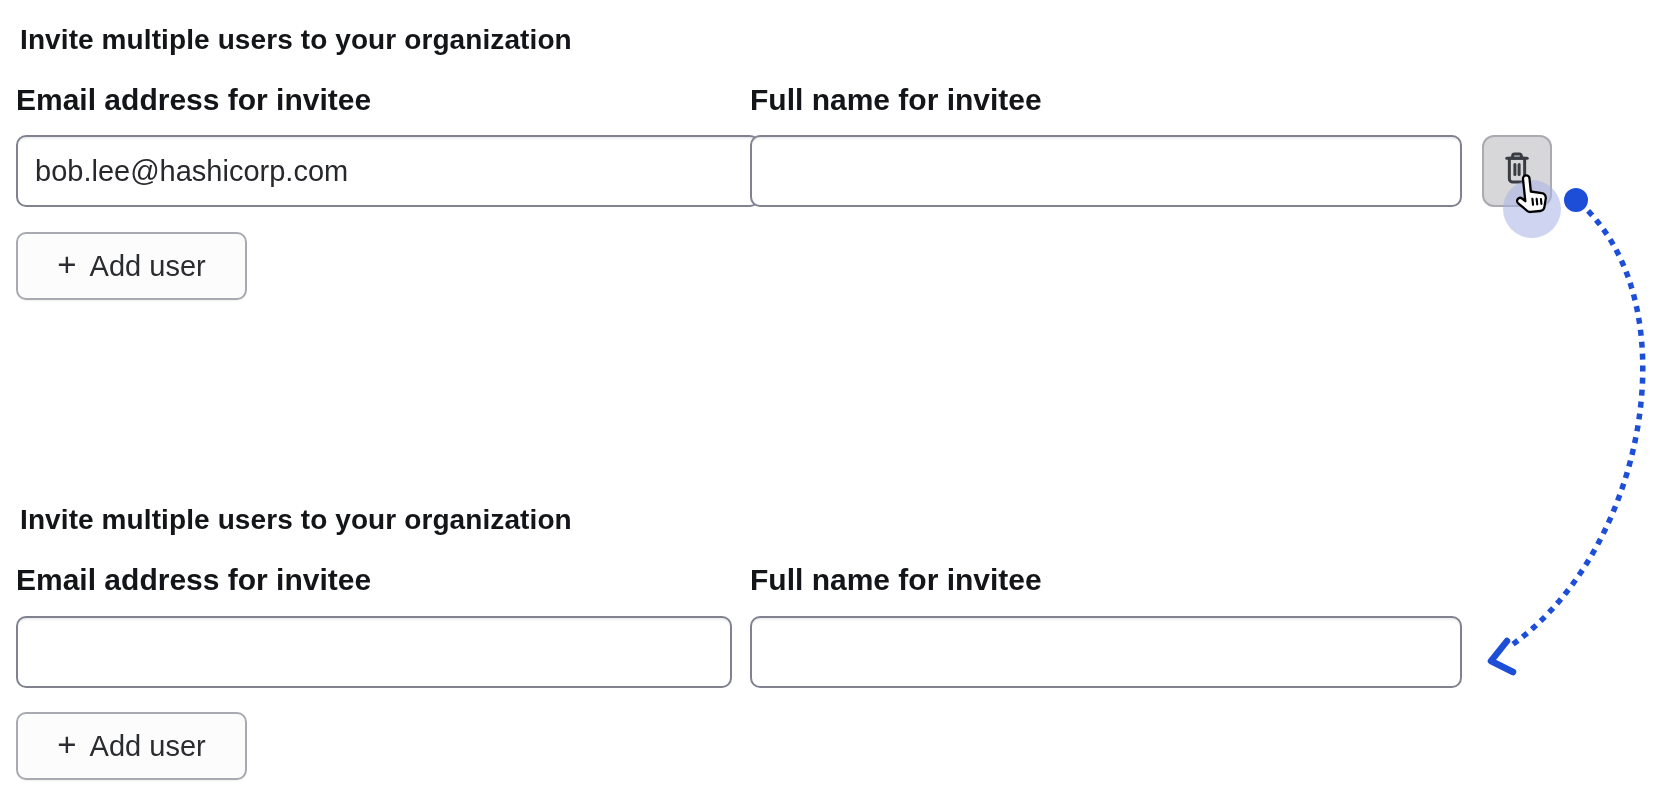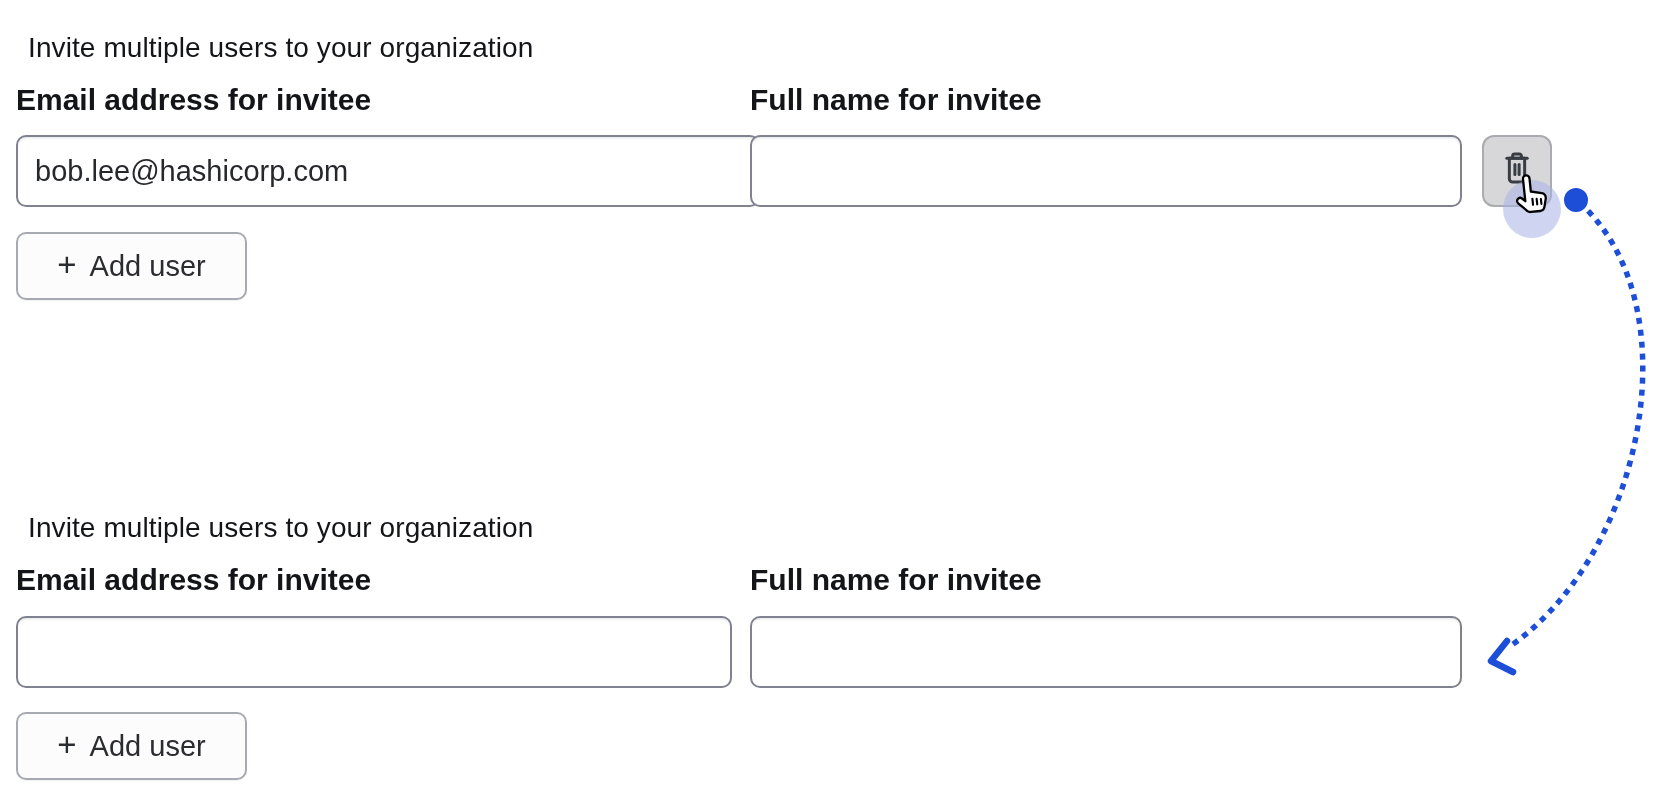--- a/index.html
+++ b/index.html
@@ -3,21 +3,21 @@
 <meta charset="utf-8">
 <style>
   html,body{margin:0;padding:0;}
   body{
     width:1672px;height:800px;position:relative;overflow:hidden;
     background:#ffffff;
     font-family:"Liberation Sans", sans-serif;
   }
   .abs{position:absolute;}
   .section-heading{
-    font-size:28px;font-weight:400;color:#141519;line-height:32px;margin:12px;
+    font-size:28px;font-weight:700;color:#141519;line-height:32px;margin:4px;
     letter-spacing:0.1px;white-space:nowrap;
   }
   .field-label{
     font-size:30px;font-weight:700;color:#141519;line-height:32px;
     white-space:nowrap;display:block;
   }
   .text-input{
     box-sizing:border-box;height:72px;
     border:2px solid #80838f;border-radius:10px;background:#ffffff;
     font-size:29px;color:#27282c;padding:0 17px;

